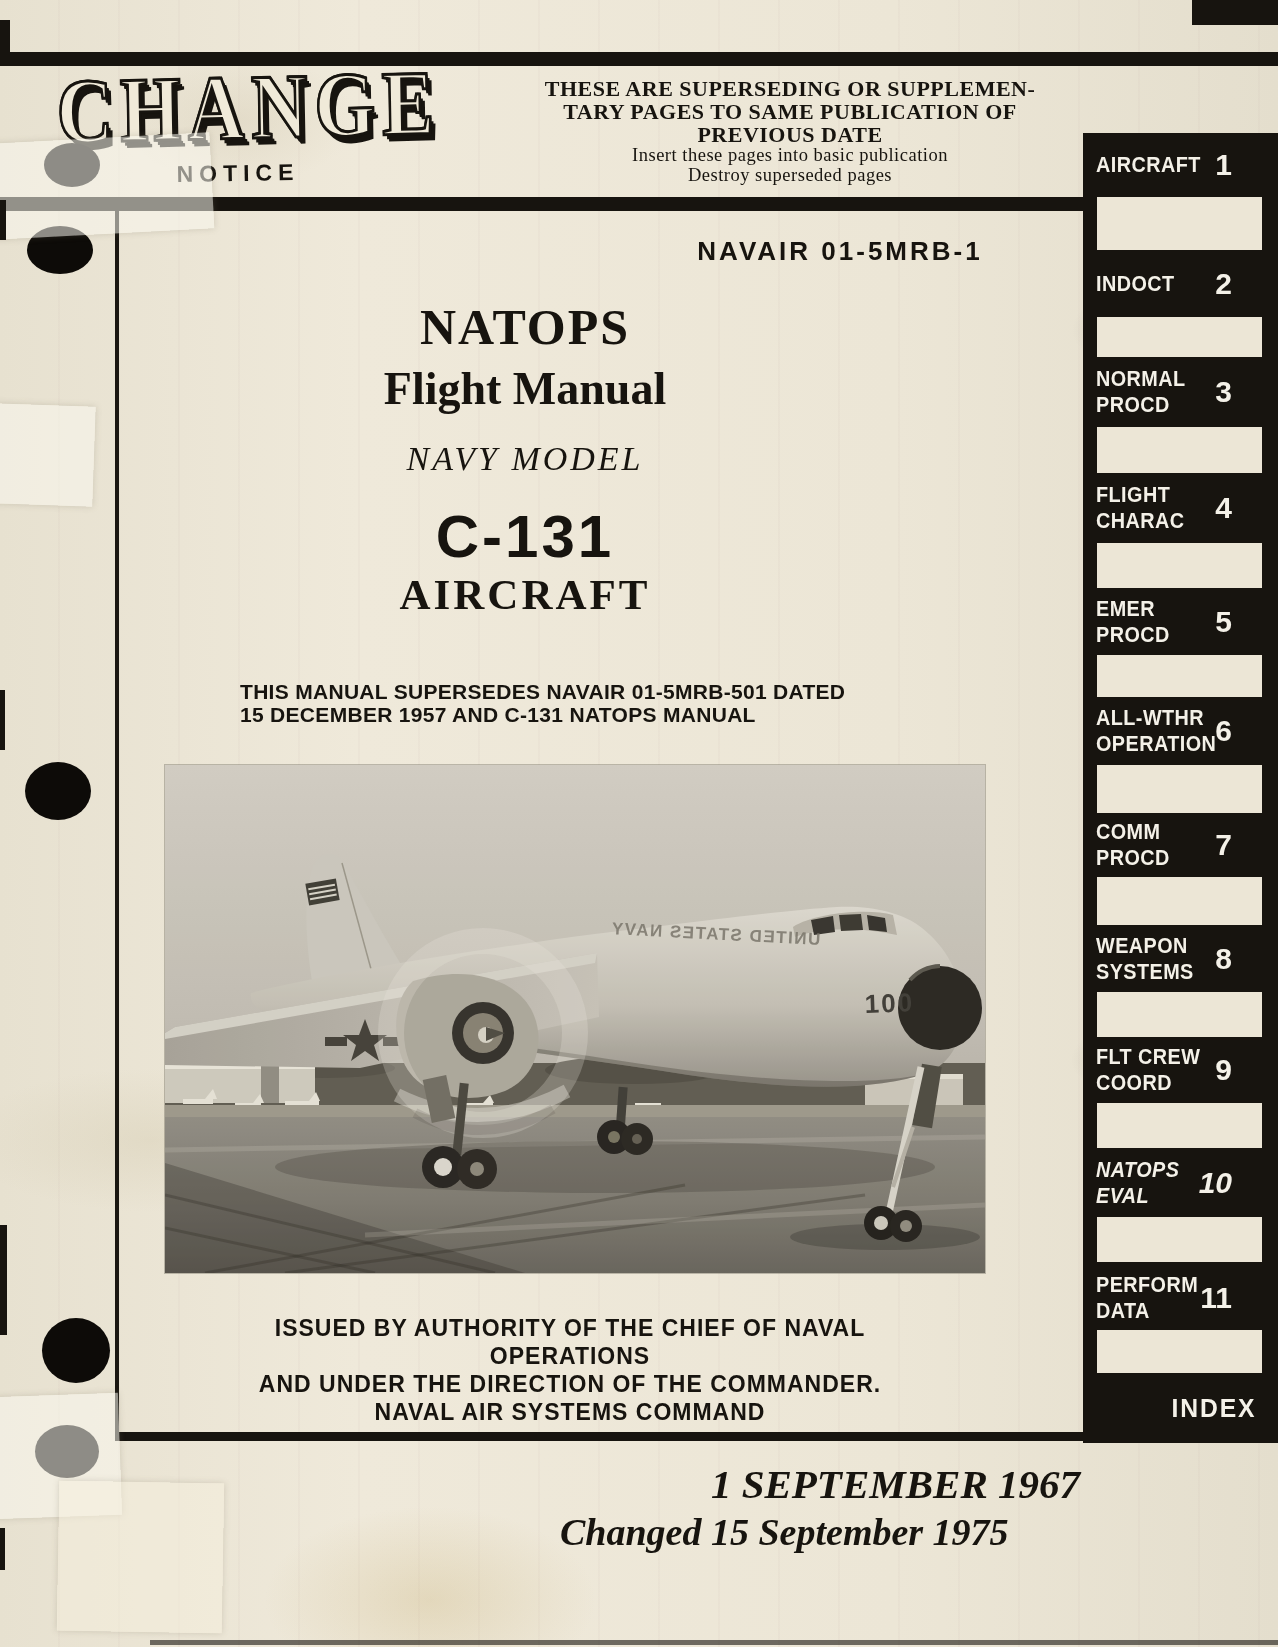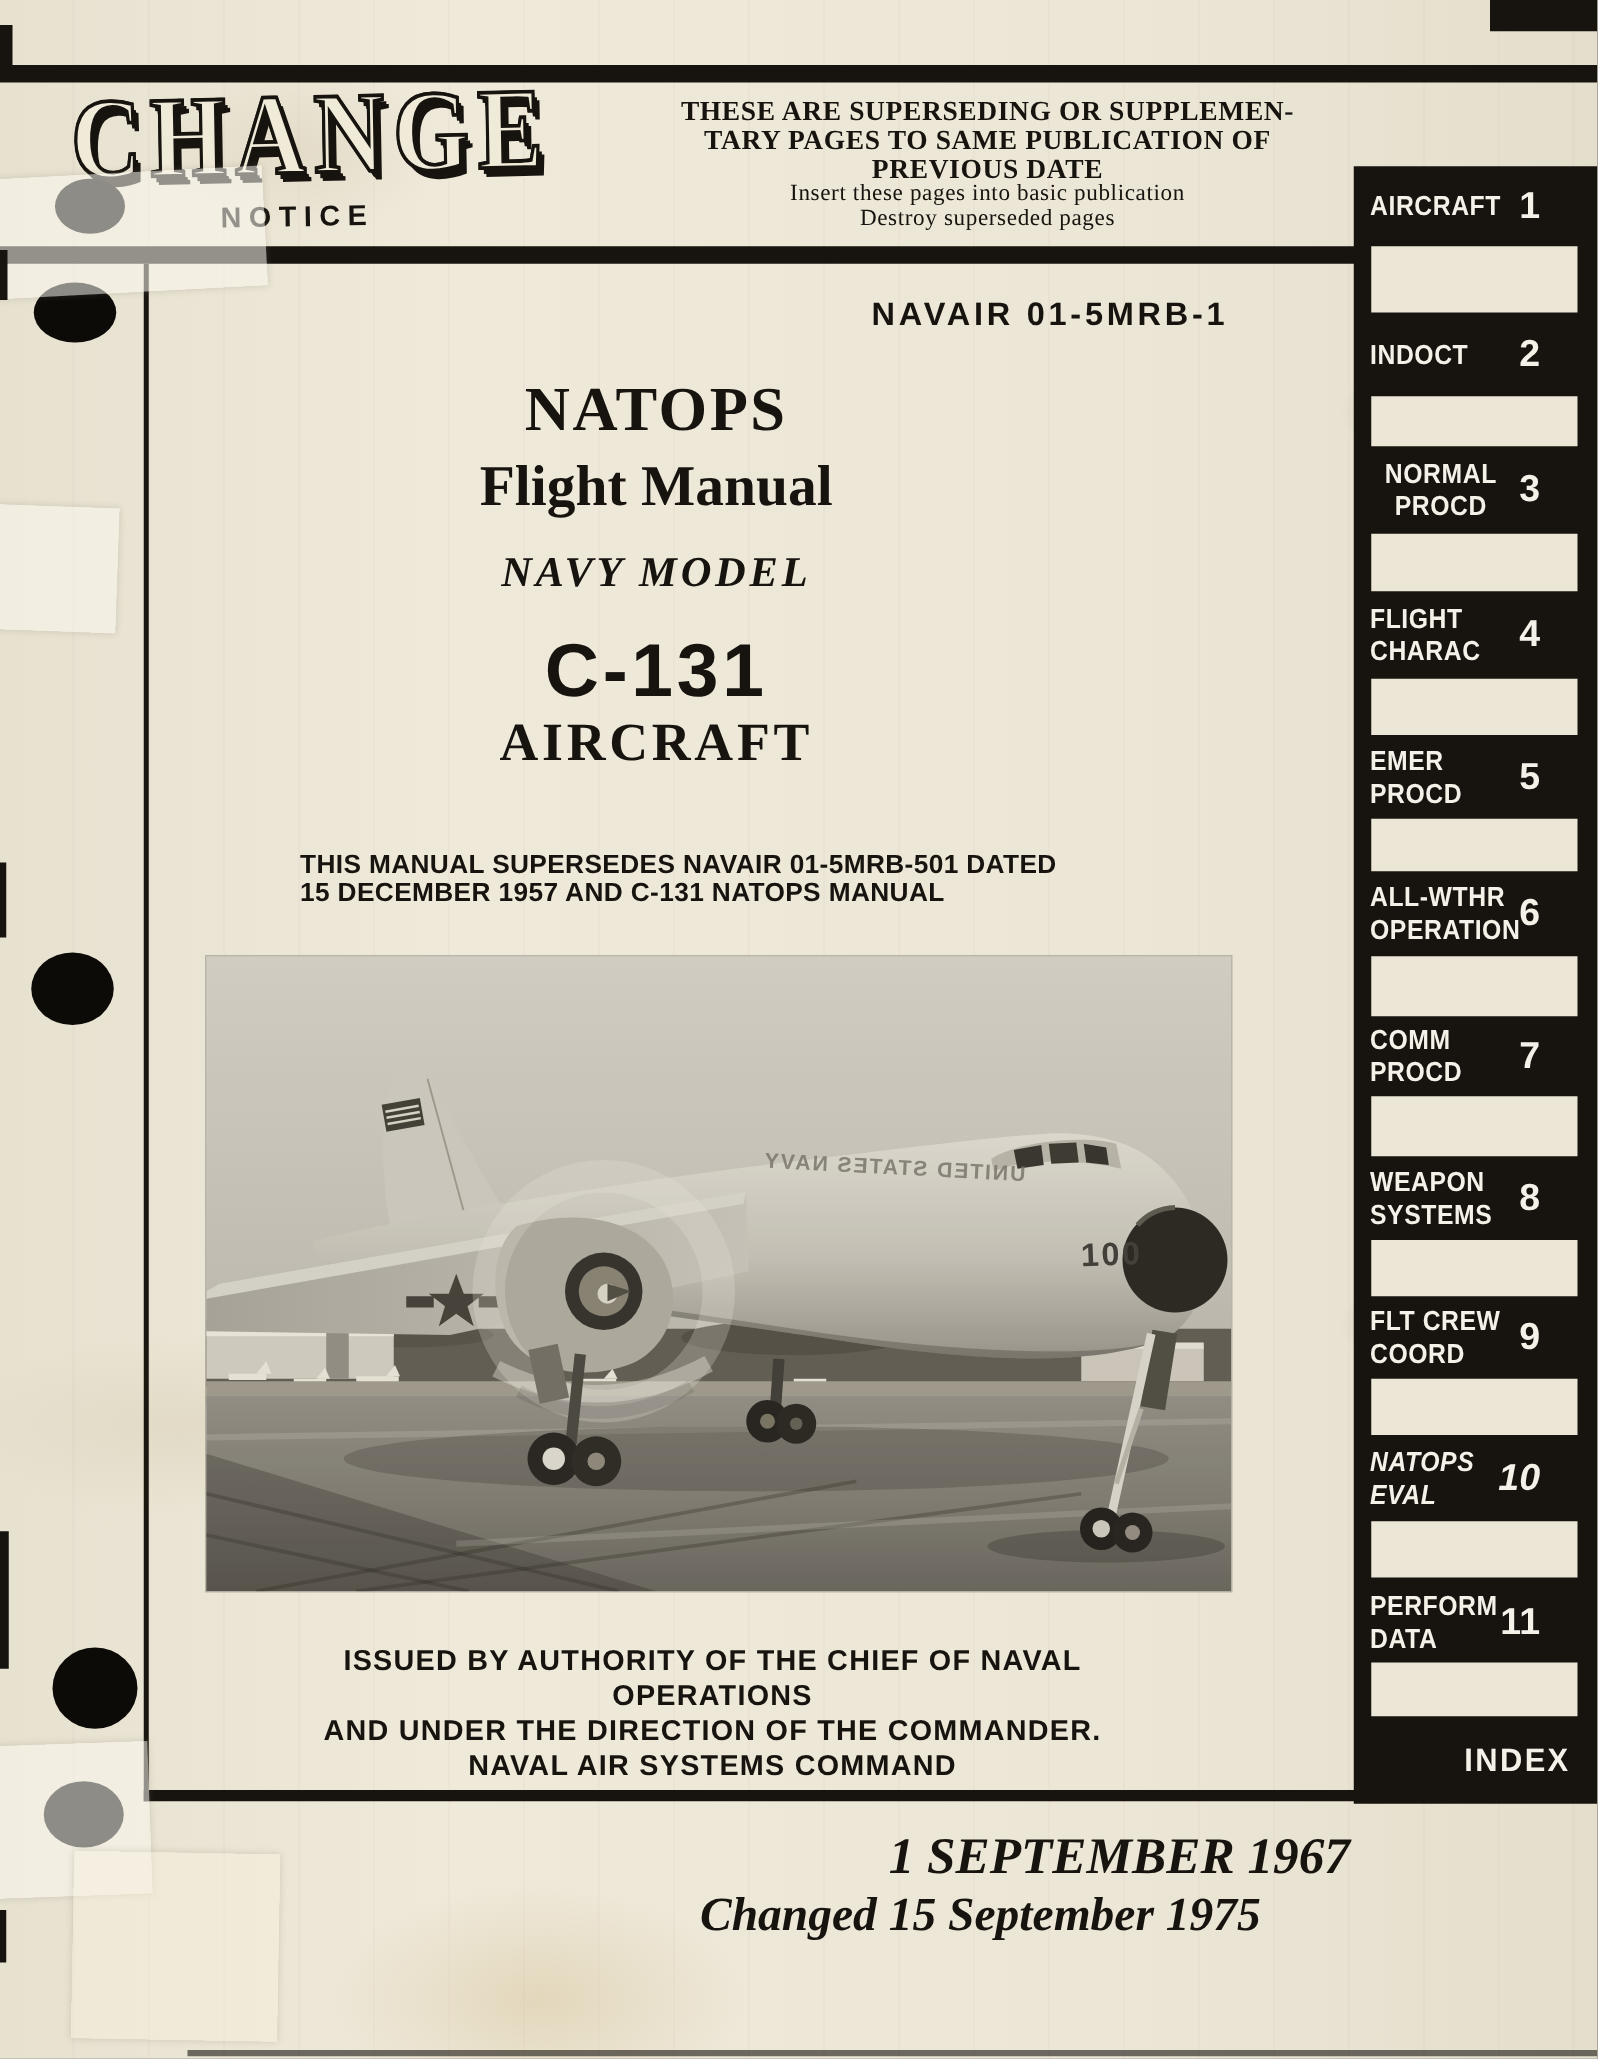--- a/index.html
+++ b/index.html
@@ -54,21 +54,21 @@
 
   .navair{
     position:absolute;left:620px;top:236px;width:440px;text-align:center;
     font-weight:700;font-size:26px;letter-spacing:3px;white-space:nowrap;
   }
   .t-natops{position:absolute;left:225px;top:298px;width:600px;text-align:center;
     font-family:"Liberation Serif",serif;font-weight:700;font-size:50px;letter-spacing:2px;}
   .t-fm{position:absolute;left:225px;top:362px;width:600px;text-align:center;
     font-family:"Liberation Serif",serif;font-weight:700;font-size:46px;}
   .t-nm{position:absolute;left:225px;top:440px;width:600px;text-align:center;
-    font-family:"Liberation Serif",serif;font-weight:700;font-style:italic;font-size:34px;letter-spacing:3px;}
+    font-family:"Liberation Serif",serif;font-weight:400;font-style:italic;font-size:34px;letter-spacing:3px;}
   .t-model{position:absolute;left:225px;top:486px;width:600px;text-align:center;
     font-weight:700;font-size:60px;letter-spacing:3px;margin-top:16px;}
   .t-acft{position:absolute;left:225px;top:570px;width:600px;text-align:center;
     font-family:"Liberation Serif",serif;font-weight:700;font-size:43px;letter-spacing:3px;}
   .supersedes{
     position:absolute;left:240px;top:680px;width:640px;text-align:left;
     font-weight:700;font-size:21px;line-height:23px;letter-spacing:.3px;
   }
   .issued{
     position:absolute;left:230px;top:1314px;width:680px;text-align:center;
@@ -306,21 +306,21 @@
       <div class="tab" style="top: 0px; height: 64px;">
         <div class="lbl">AIRCRAFT</div>
         <div class="num">1</div>
       </div>
       <div class="gap" style="top: 64px; height: 53px;"></div>
       <div class="tab" style="top: 117px; height: 67px;">
         <div class="lbl">INDOCT</div>
         <div class="num">2</div>
       </div>
       <div class="gap" style="top: 184px; height: 40px;"></div>
-      <div class="tab" style="top: 224px; height: 70px; text-align: center;">
+      <div class="tab" style="top: 224px; height: 70px;">
         <div class="lbl">NORMAL PROCD</div>
         <div class="num">3</div>
       </div>
       <div class="gap" style="top: 294px; height: 46px;"></div>
       <div class="tab" style="top: 340px; height: 70px;">
         <div class="lbl">FLIGHT CHARAC</div>
         <div class="num">4</div>
       </div>
       <div class="gap" style="top: 410px; height: 45px;"></div>
       <div class="tab" style="top: 455px; height: 67px;">

